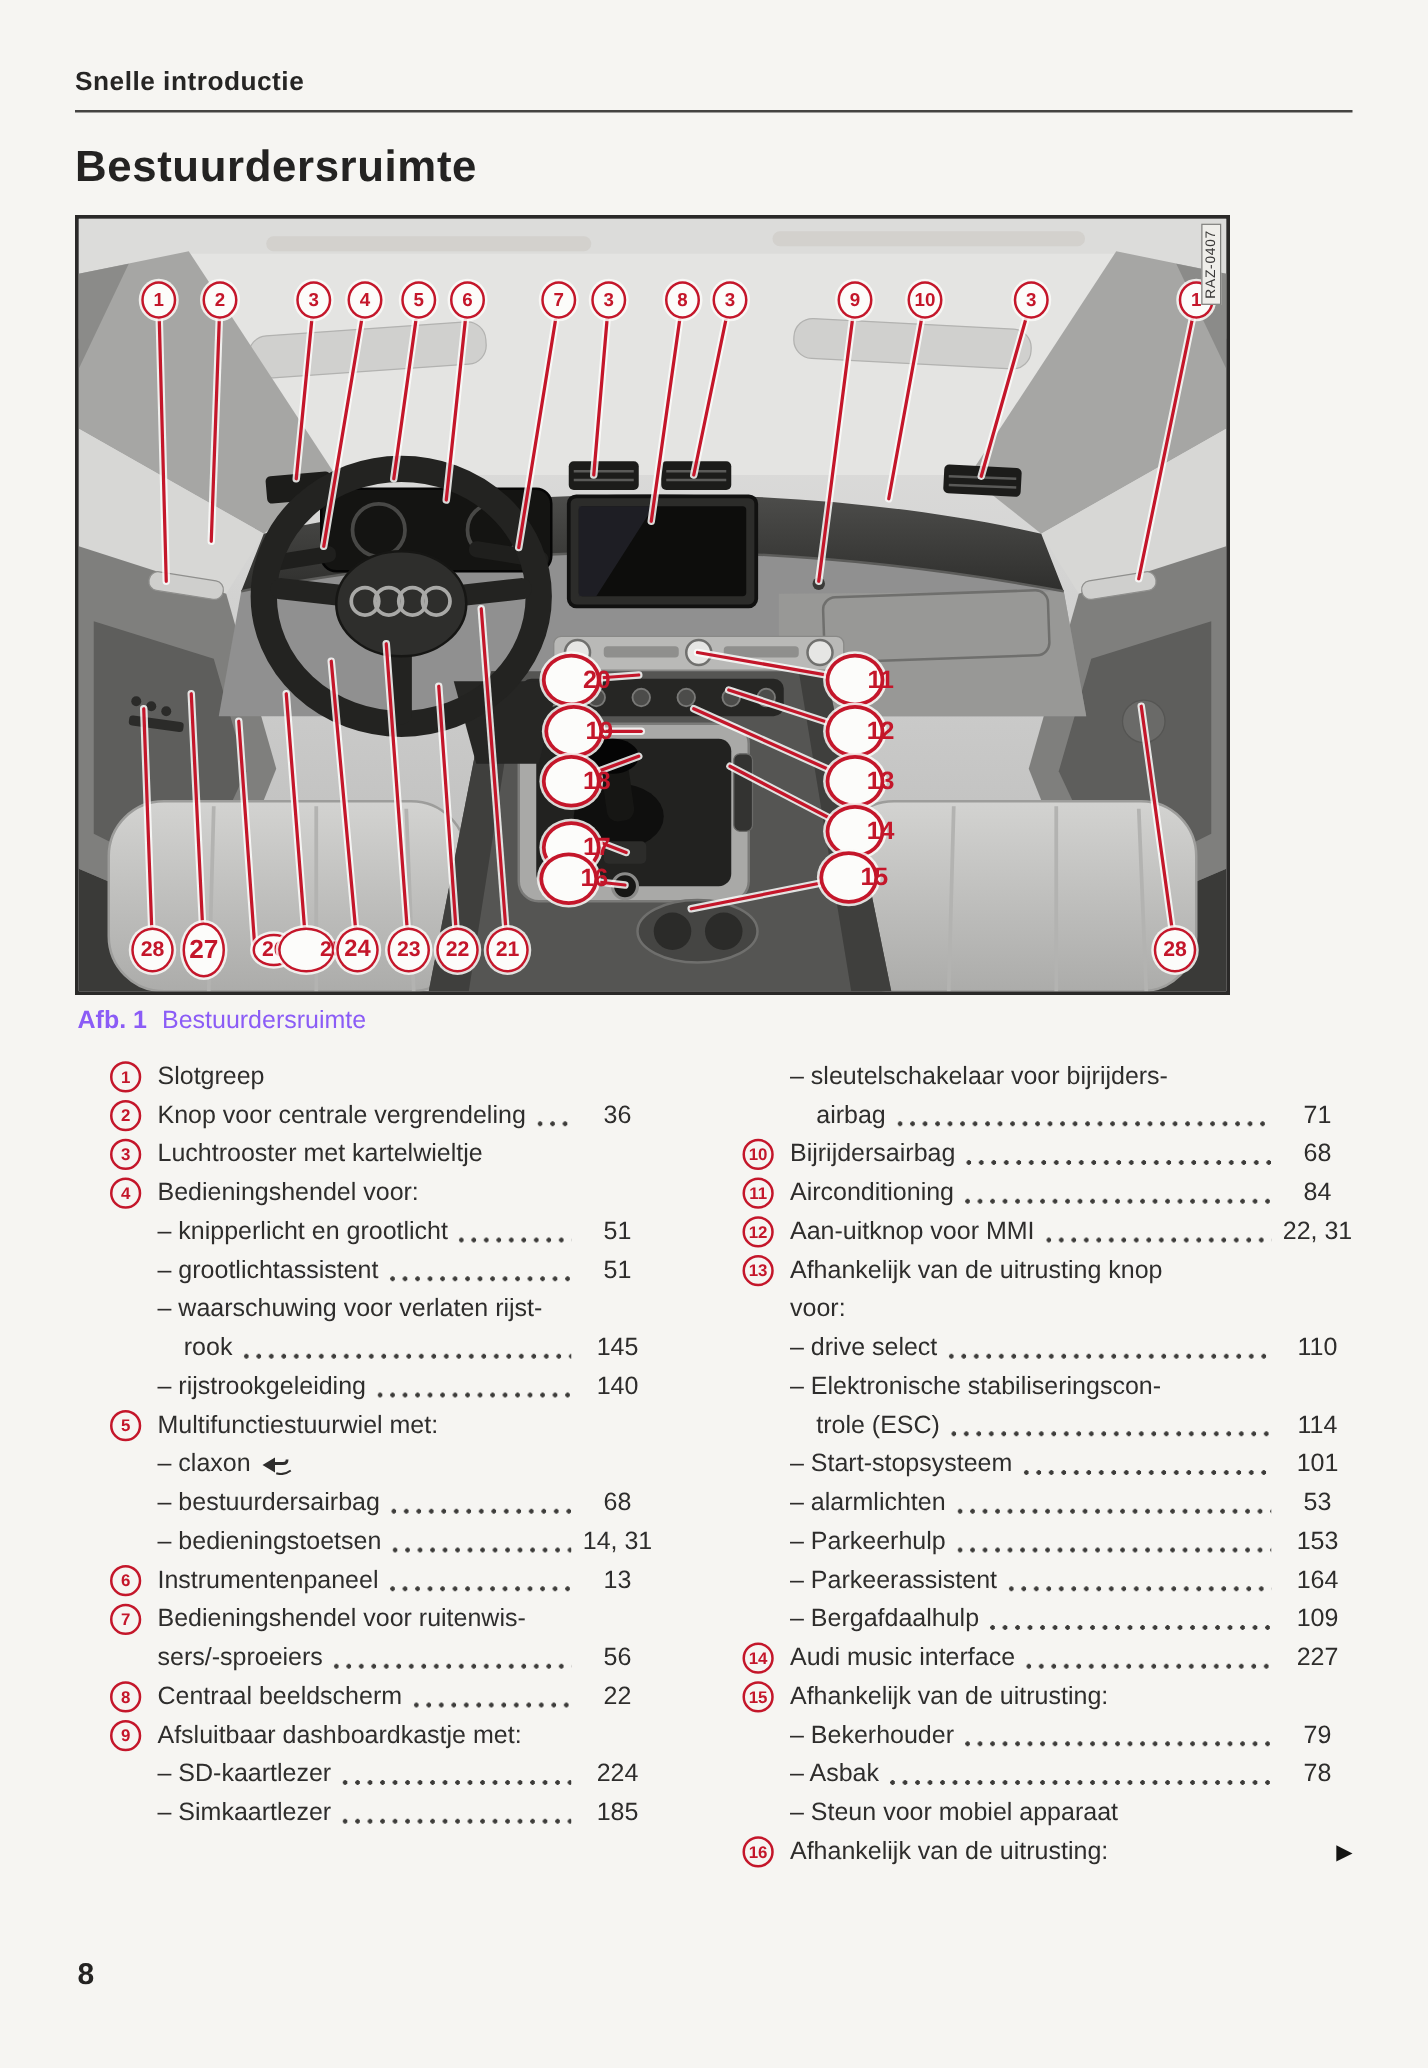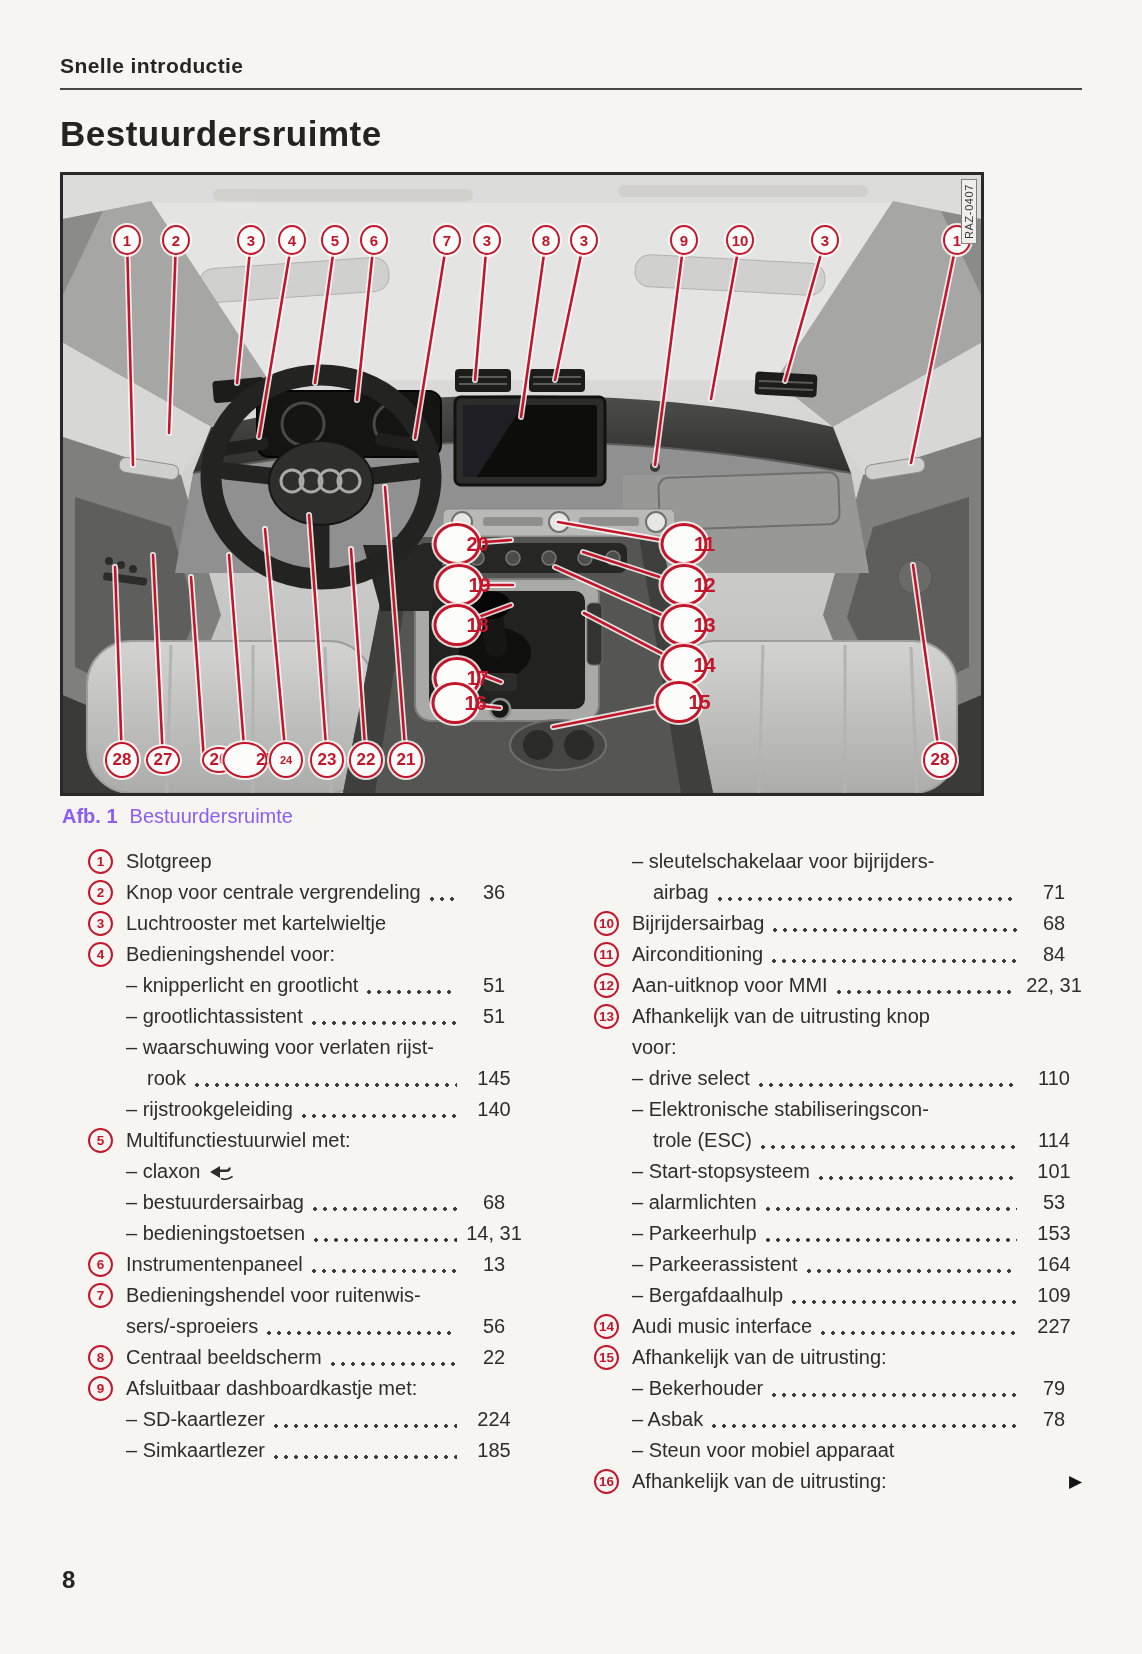--- a/index.html
+++ b/index.html
@@ -310,24 +310,24 @@
         <div class="callout m" style="left: 621px; top: 410px; width: 40px; height: 42px; font-size: 20px;">12</div>
         <div class="callout m" style="left: 621px; top: 450px; width: 40px; height: 42px; font-size: 20px;">13</div>
         <div class="callout m" style="left: 621px; top: 490px; width: 40px; height: 42px; font-size: 20px;">14</div>
         <div class="callout m" style="left: 616px; top: 527px; width: 40px; height: 42px; font-size: 20px;">15</div>
         <div class="callout m" style="left: 394px; top: 369px; width: 40px; height: 42px; font-size: 20px;">20</div>
         <div class="callout m" style="left: 396px; top: 410px; width: 40px; height: 42px; font-size: 20px;">19</div>
         <div class="callout m" style="left: 394px; top: 450px; width: 40px; height: 42px; font-size: 20px;">18</div>
         <div class="callout m" style="left: 394px; top: 490px; width: 40px; height: 42px; font-size: 20px; margin-top: 13px;">17</div>
         <div class="callout m" style="left: 392px; top: 528px; width: 40px; height: 42px; font-size: 20px;">16</div>
         <div class="callout b" style="left: 59px; top: 585px; width: 34px; height: 36px; font-size: 17px;">28</div>
-        <div class="callout b" style="left: 100px; top: 585px; width: 34px; height: 28px; font-size: 17px;">27</div>
+        <div class="callout b" style="left: 100px; top: 585px; width: 34px; height: 44px; font-size: 21px;">27</div>
         <div class="callout b" style="left: 156px; top: 585px; width: 34px; height: 26px; font-size: 17px;">26</div>
         <div class="callout b" style="left: 182px; top: 585px; width: 34px; height: 36px; font-size: 17px; padding-left: 41px;">25</div>
-        <div class="callout b" style="left: 223px; top: 585px; width: 34px; height: 36px; font-size: 11px;">24</div>
+        <div class="callout b" style="left: 223px; top: 585px; width: 34px; height: 36px; font-size: 19px;">24</div>
         <div class="callout b" style="left: 264px; top: 585px; width: 34px; height: 36px; font-size: 17px;">23</div>
         <div class="callout b" style="left: 303px; top: 585px; width: 34px; height: 36px; font-size: 17px;">22</div>
         <div class="callout b" style="left: 343px; top: 585px; width: 34px; height: 36px; font-size: 17px;">21</div>
         <div class="callout b" style="left: 877px; top: 585px; width: 34px; height: 36px; font-size: 17px;">28</div>
       </div>
     <span class="figure-id">RAZ-0407</span>
   </figure>
 
   <div class="caption">
     <b>Afb. 1</b><span>Bestuurdersruimte</span>

